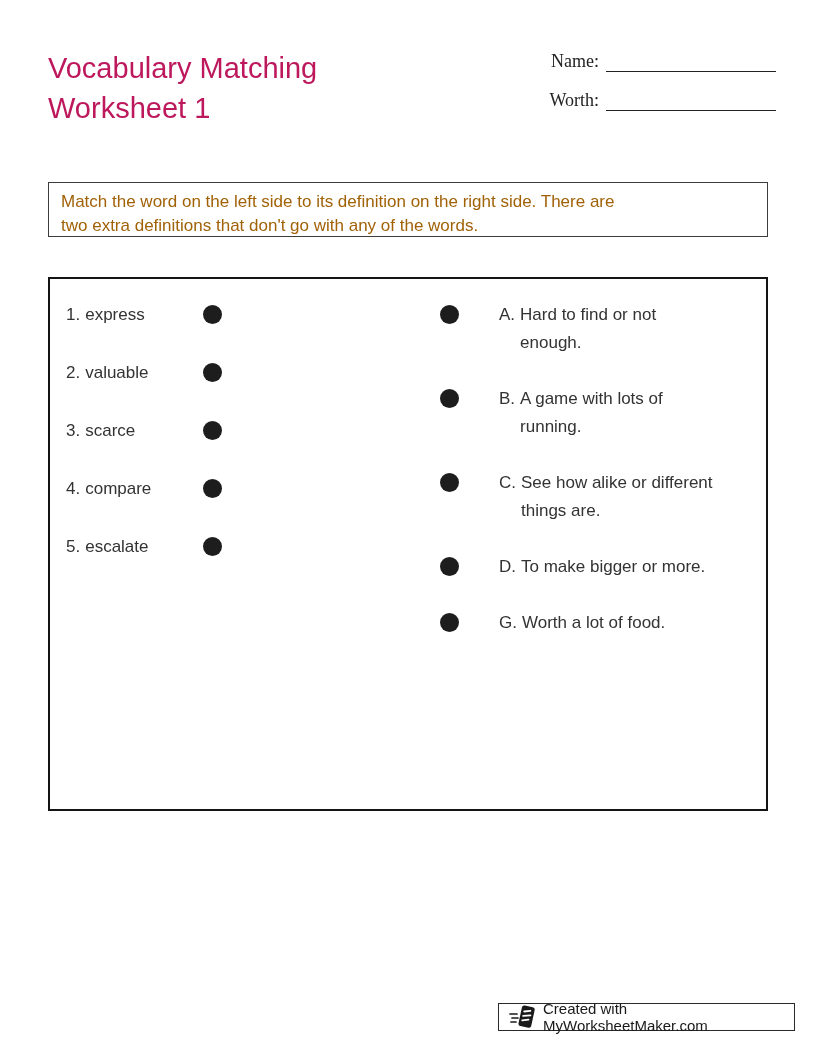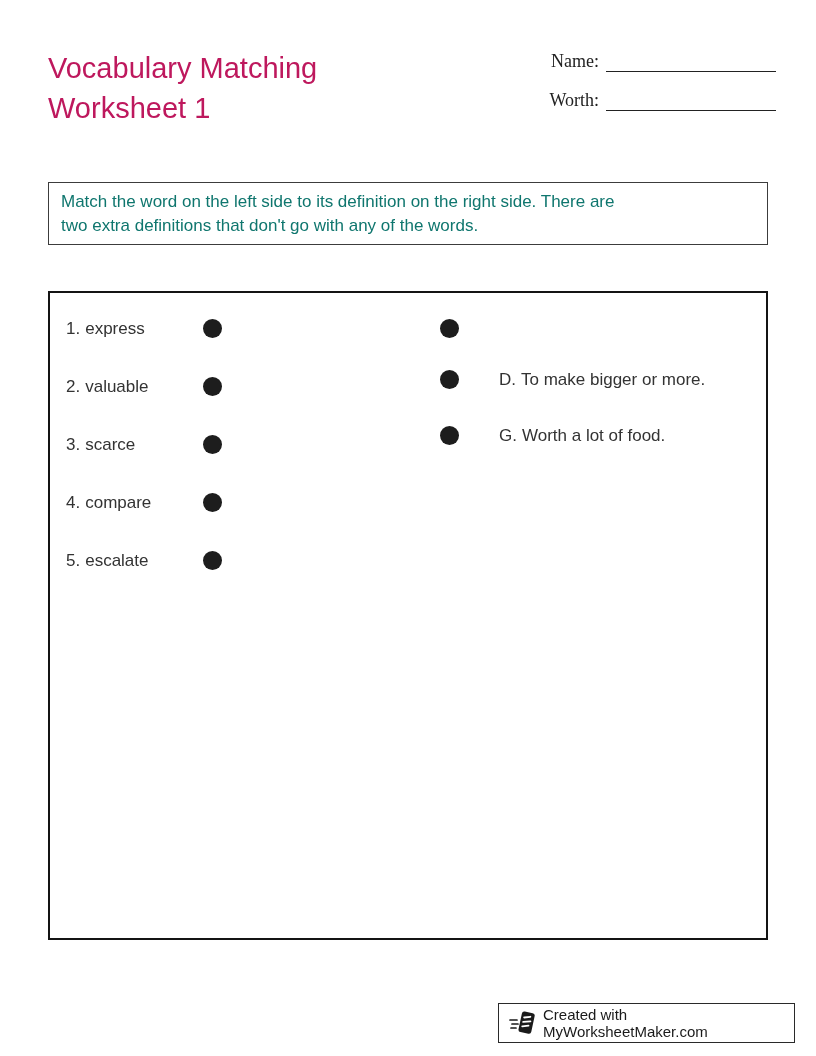--- a/index.html
+++ b/index.html
@@ -25,32 +25,32 @@
     font-family: "Liberation Serif", serif;
     font-size: 18px; color: #222222;
   }
   .nd-row { display: flex; align-items: flex-end; margin-bottom: 17px; }
   .nd-label { width: 58px; text-align: right; margin-right: 7px; line-height: 22px; }
   .nd-line { width: 170px; height: 22px; border-bottom: 1.5px solid #222222; }
 
   
   .instruction-box {
     position: absolute; left: 48px; top: 182px;
-    width: 720px; height: 63px;
+    width: 720px; height: 55px;
     border: 1.5px solid #3c3c3c;
     padding: 7px 12px;
     font-size: 17px; line-height: 24px;
-    color: #0f766e;
+    color: #a16207;
     white-space: pre-line;
   }
 
   
   .matching-box {
-    position: absolute; left: 48px; top: 291px;
-    width: 720px; height: 649px;
+    position: absolute; left: 48px; top: 277px;
+    width: 720px; height: 534px;
     border: 2.5px solid #141414;
     padding-left: 8px;
   }
   .words-col {
     position: absolute; left: 16px; top: 22px; width: 170px;
   }
   .word-row {
     position: relative; height: 28px; margin-bottom: 30px;
     font-size: 17px; line-height: 28px; color: #333333;
   }
@@ -66,21 +66,21 @@
   }
   .def-row { display: flex; margin-bottom: 28px; }
   .def-row .dot { flex: 0 0 19px; margin-top: 4px; margin-right: 40px; }
   .def-text { font-size: 17px; line-height: 28px; color: #333333; }
   .def-prefix { margin-right: 5px; }
   .def-body { display: inline-block; vertical-align: top; white-space: pre-line; }
 
   
   .footer-credit-box {
     position: absolute; left: 498px; top: 1003px;
-    width: 297px; height: 40px;
+    width: 297px; height: 28px;
     border: 1.5px solid #2a2a2a;
     display: flex; align-items: center;
     padding: 0 10px; gap: 7px;
   }
   .footer-credit-text { font-size: 15px; color: #1a1a1a; }
   .logo-icon { display: inline-flex; }
 </style>
 </head>
 <body>
 
@@ -122,20 +122,38 @@
     </div>
     <div class="word-row">
       <span class="word-number">5.</span><span>escalate</span>
       <span class="dot"></span>
     </div>
   </div>
 
   <div class="defs-col">
     <div class="def-row">
       <span class="dot"></span>
+      <div class="def-text">
+        <span class="def-prefix">A.</span><span class="def-body">Hard to find or not
+enough.</span>
+      </div>
+    </div>
+    <div class="def-row">
+      <span class="dot"></span>
+      <div class="def-text">
+        <span class="def-prefix">B.</span><span class="def-body">A game with lots of
+running.</span>
+      </div>
+    </div>
+    <div class="def-row">
+      <span class="dot"></span>
+      <div class="def-text">
+        <span class="def-prefix">C.</span><span class="def-body">See how alike or different
+things are.</span>
+      </div>
     </div>
     <div class="def-row">
       <span class="dot"></span>
       <div class="def-text">
         <span class="def-prefix">D.</span><span class="def-body">To make bigger or more.</span>
       </div>
     </div>
     <div class="def-row">
       <span class="dot"></span>
       <div class="def-text">

